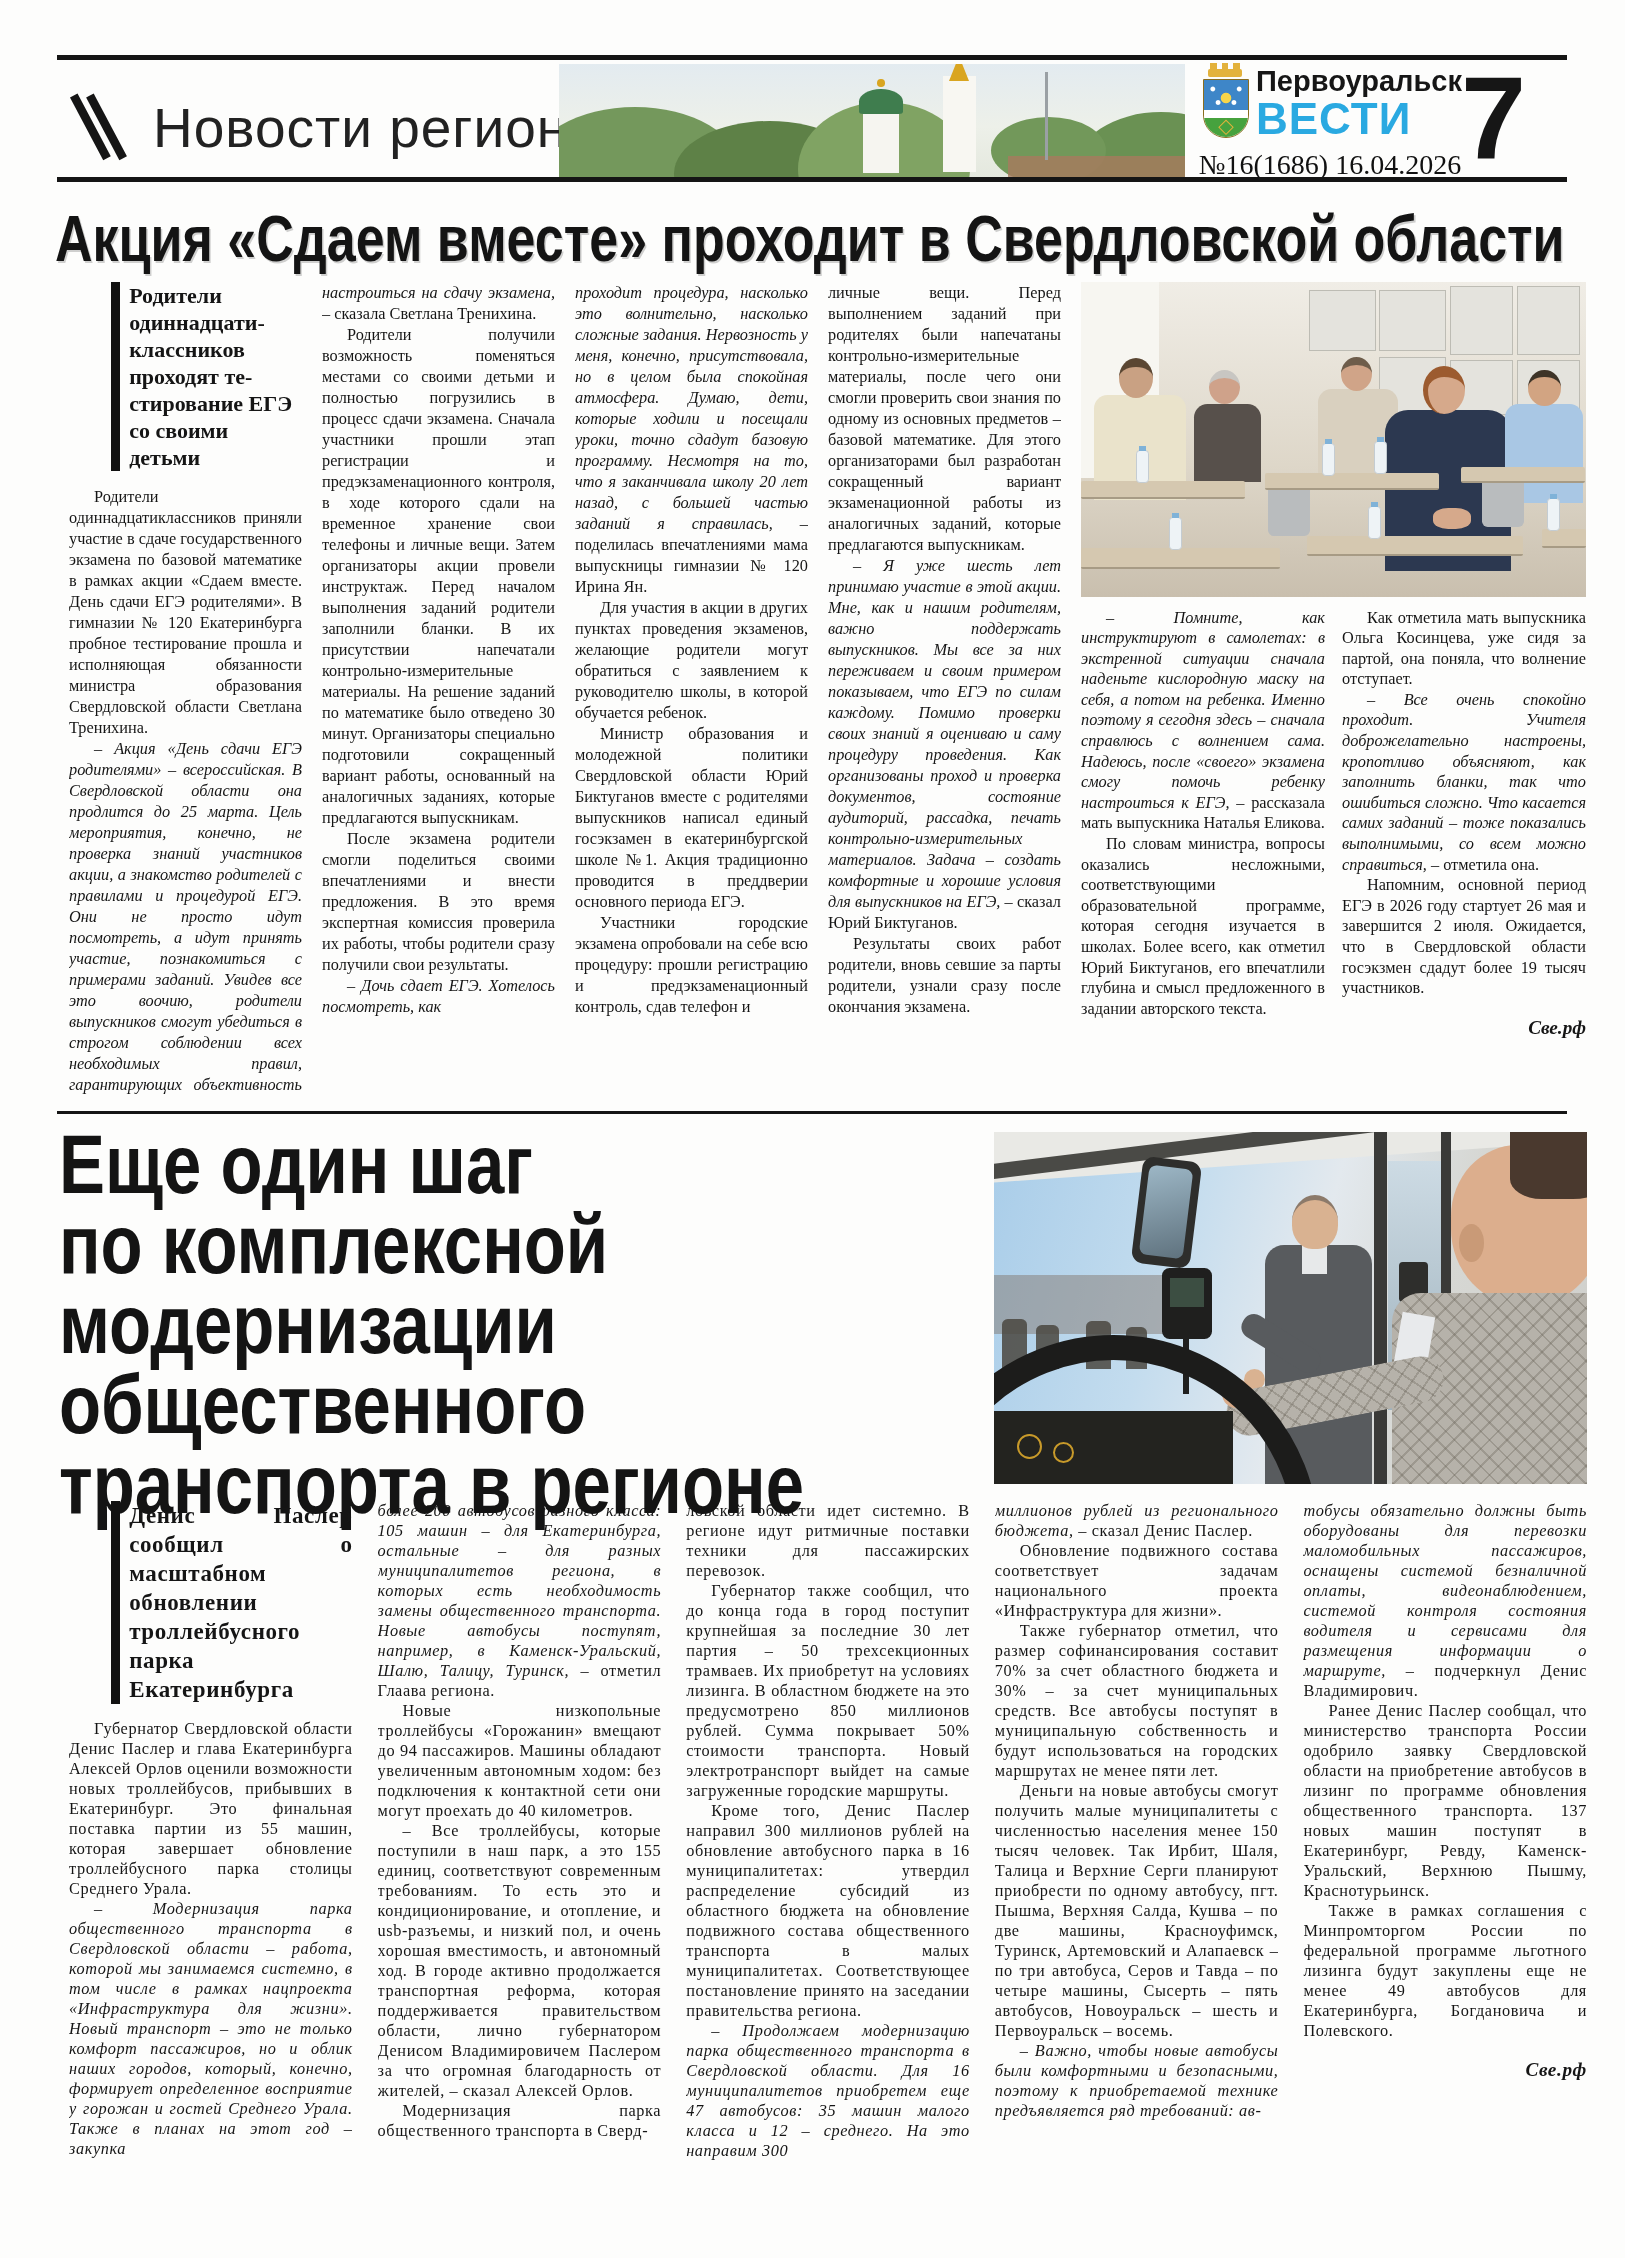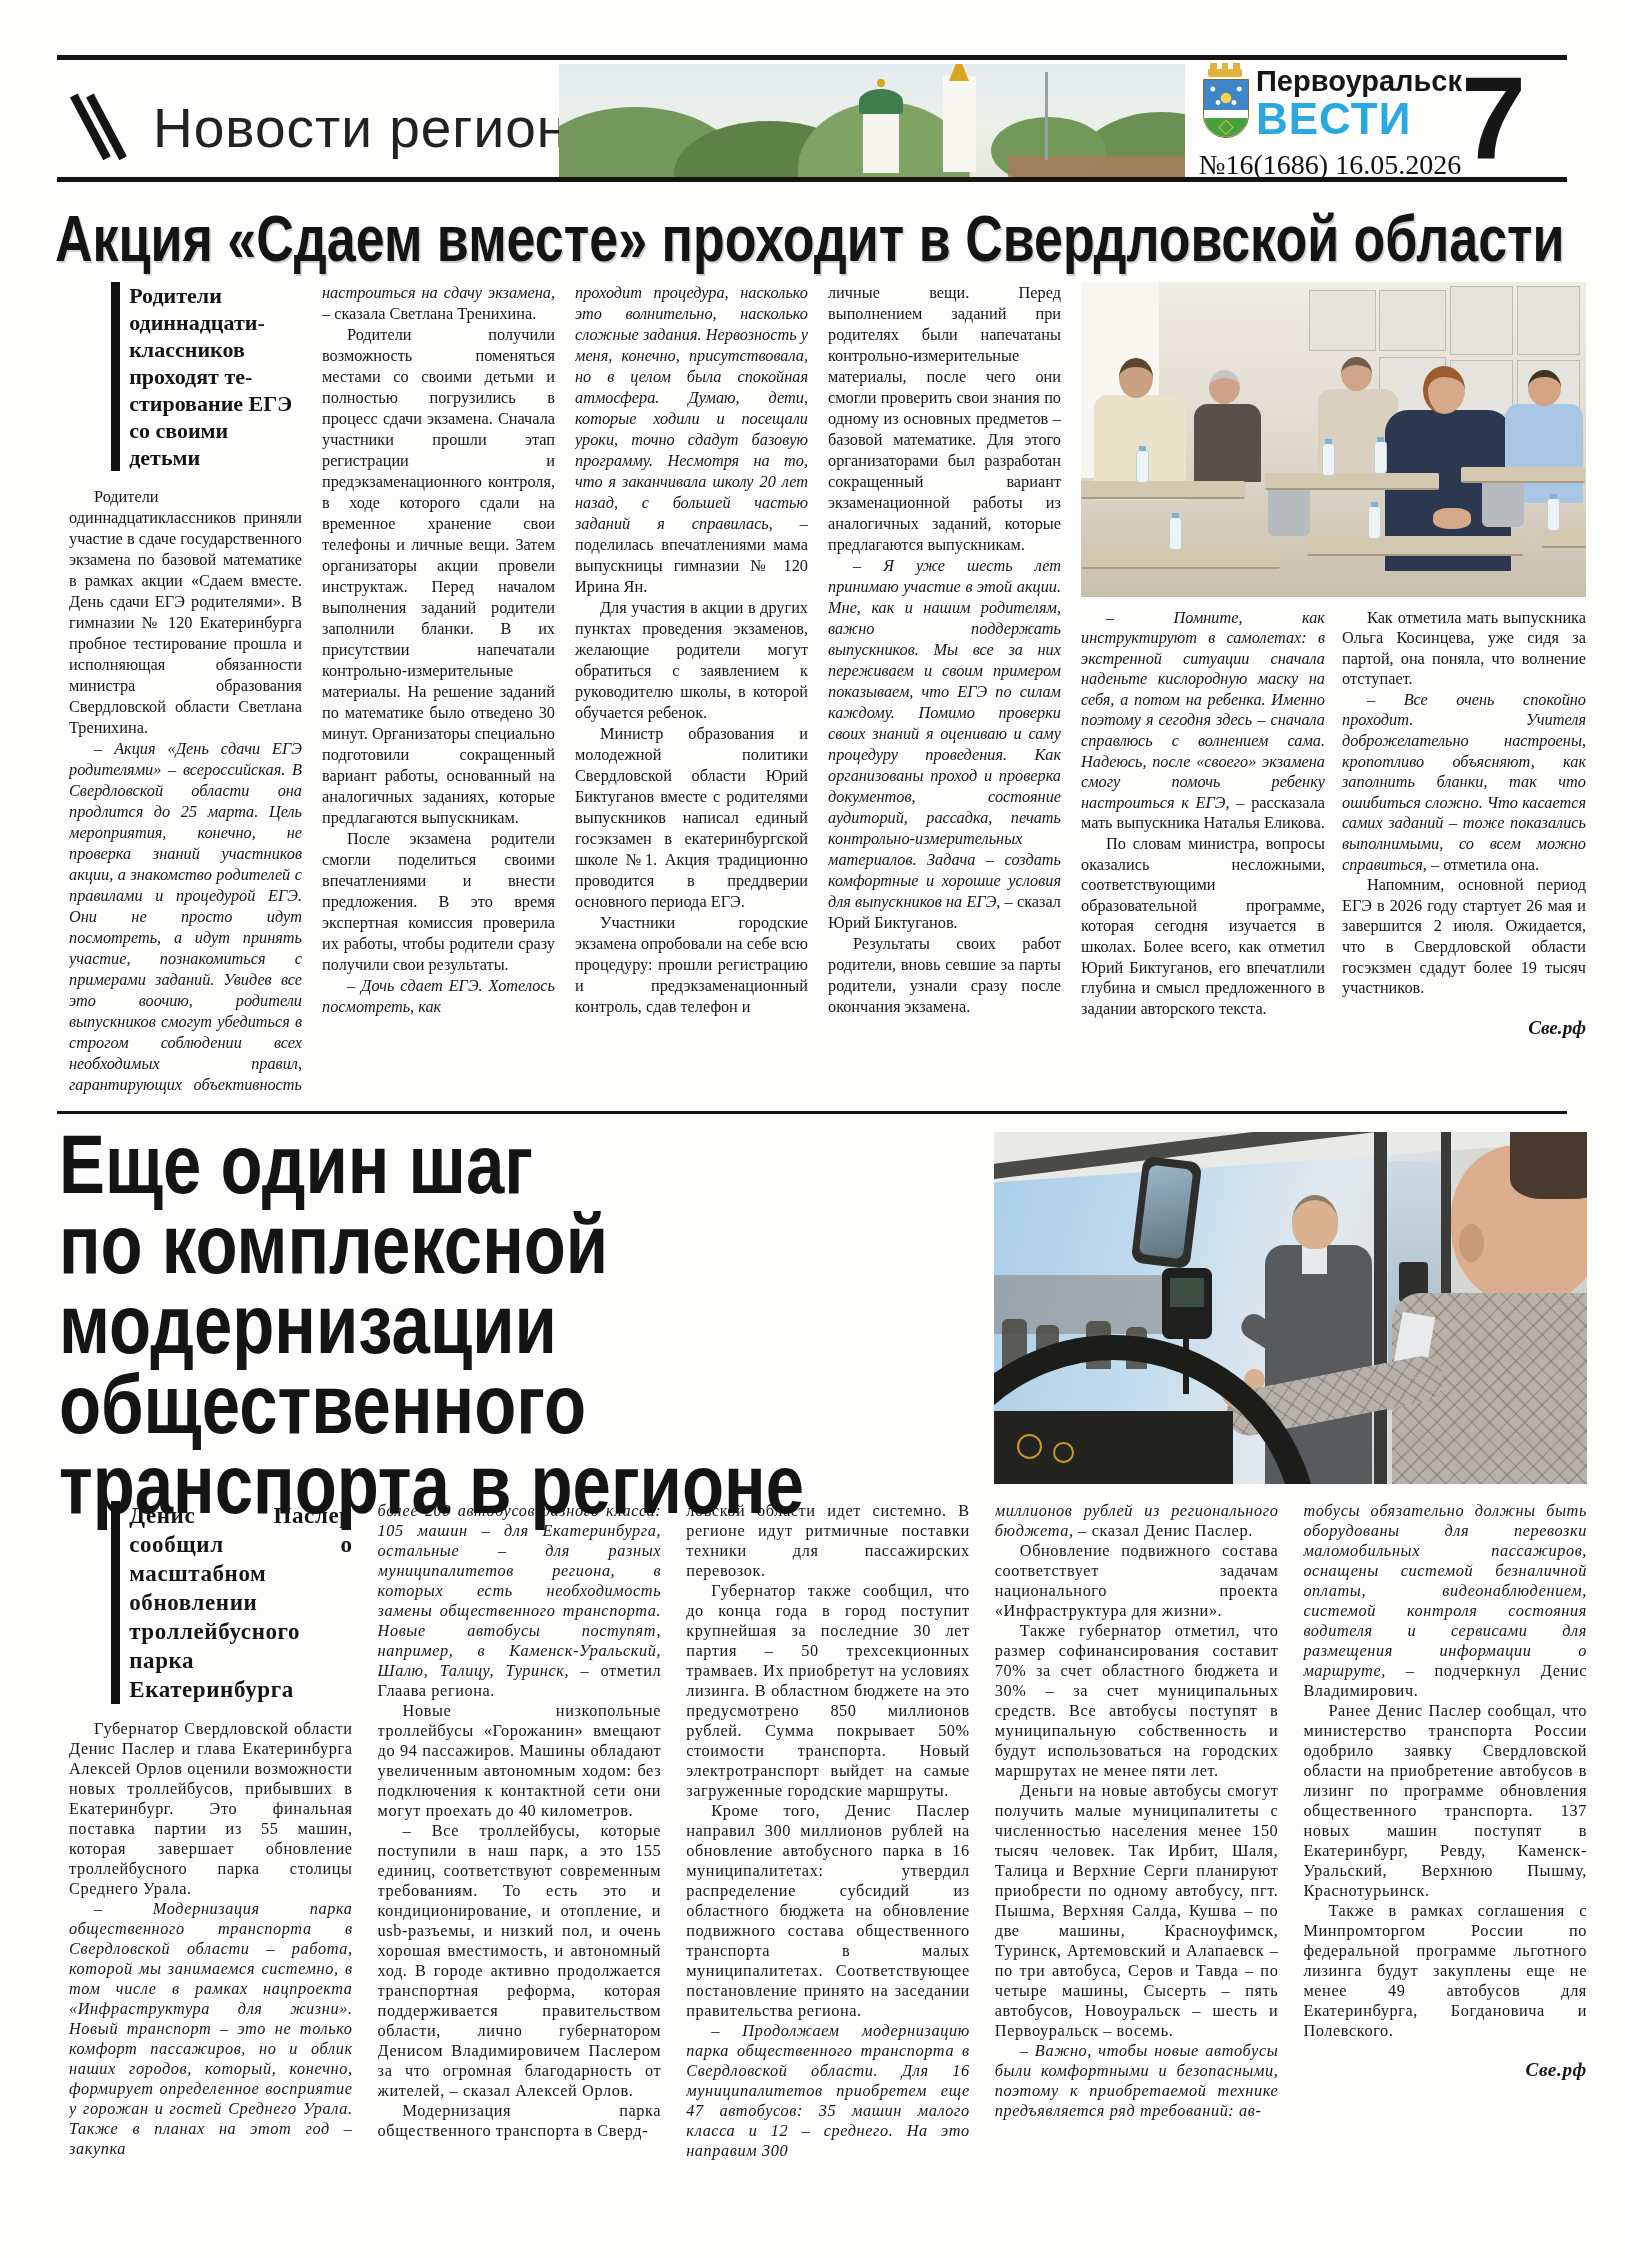--- a/index.html
+++ b/index.html
@@ -128,21 +128,21 @@
     <div class="shield">
         <div class="sh-top"></div>
         <div class="sh-mid"></div>
         <div class="sh-bot">
           <div class="diamond"></div>
         </div>
       </div>
   </div>
   <div class="paper1">Первоуральск</div>
   <div class="paper2" style="color:#2aa9e1;">ВЕСТИ</div>
-  <div class="issue">№16(1686) 16.05.2026</div>
+  <div class="issue">№16(1686) 16.04.2026</div>
 </div>
 
 <div class="abs pageno">7</div>
 
 <div class="abs rule" style="left:57px;top:177px;width:1510px;height:4.8px;"></div>
 
 <div class="abs a1-headline">
   <span>Акция «Сдаем вместе» проходит в Свердловской области</span>
 </div>
 

